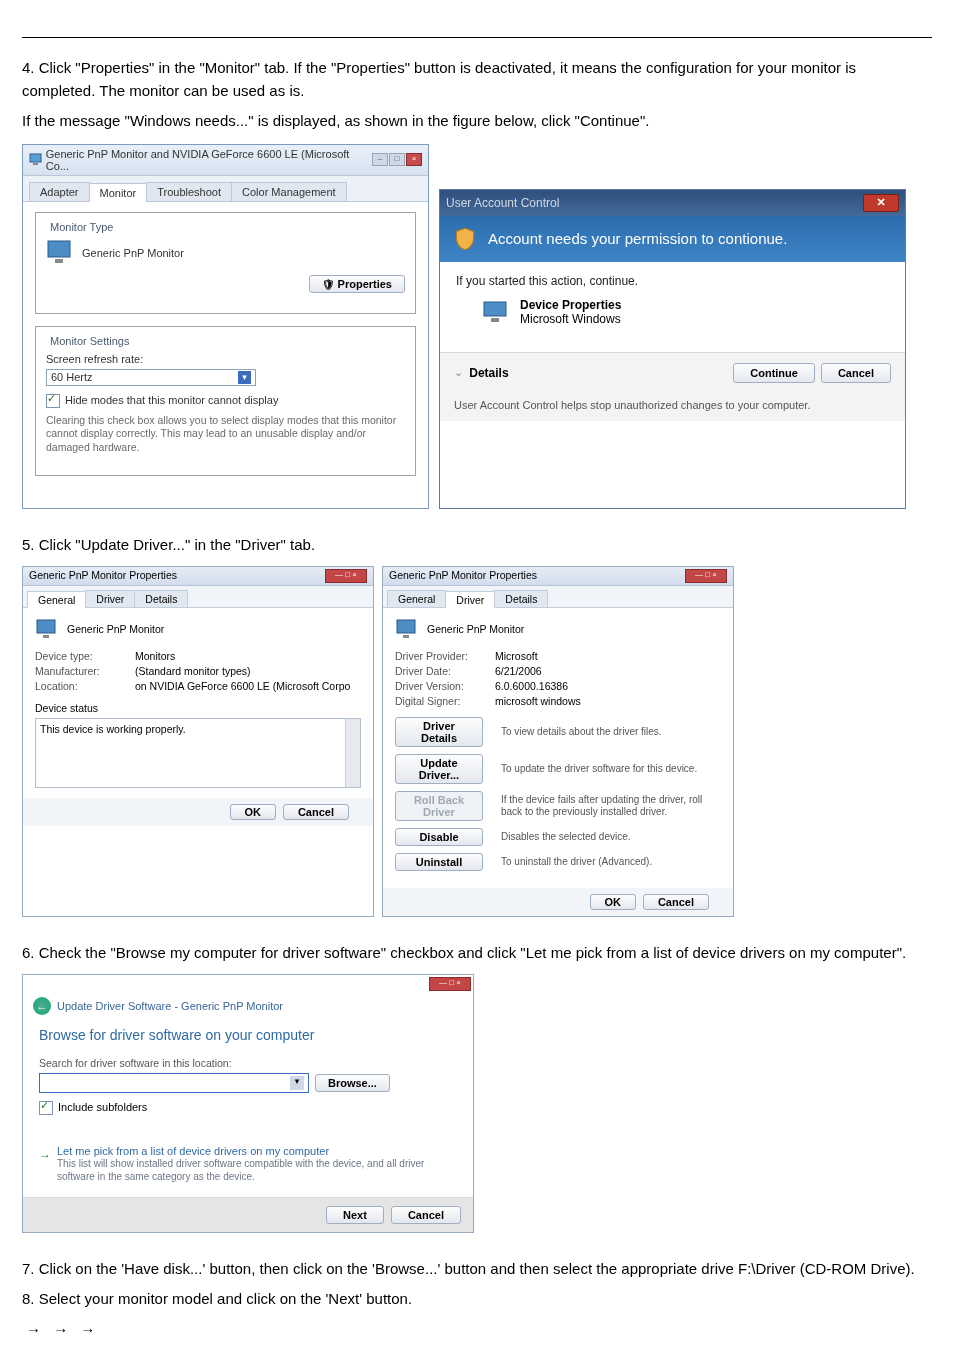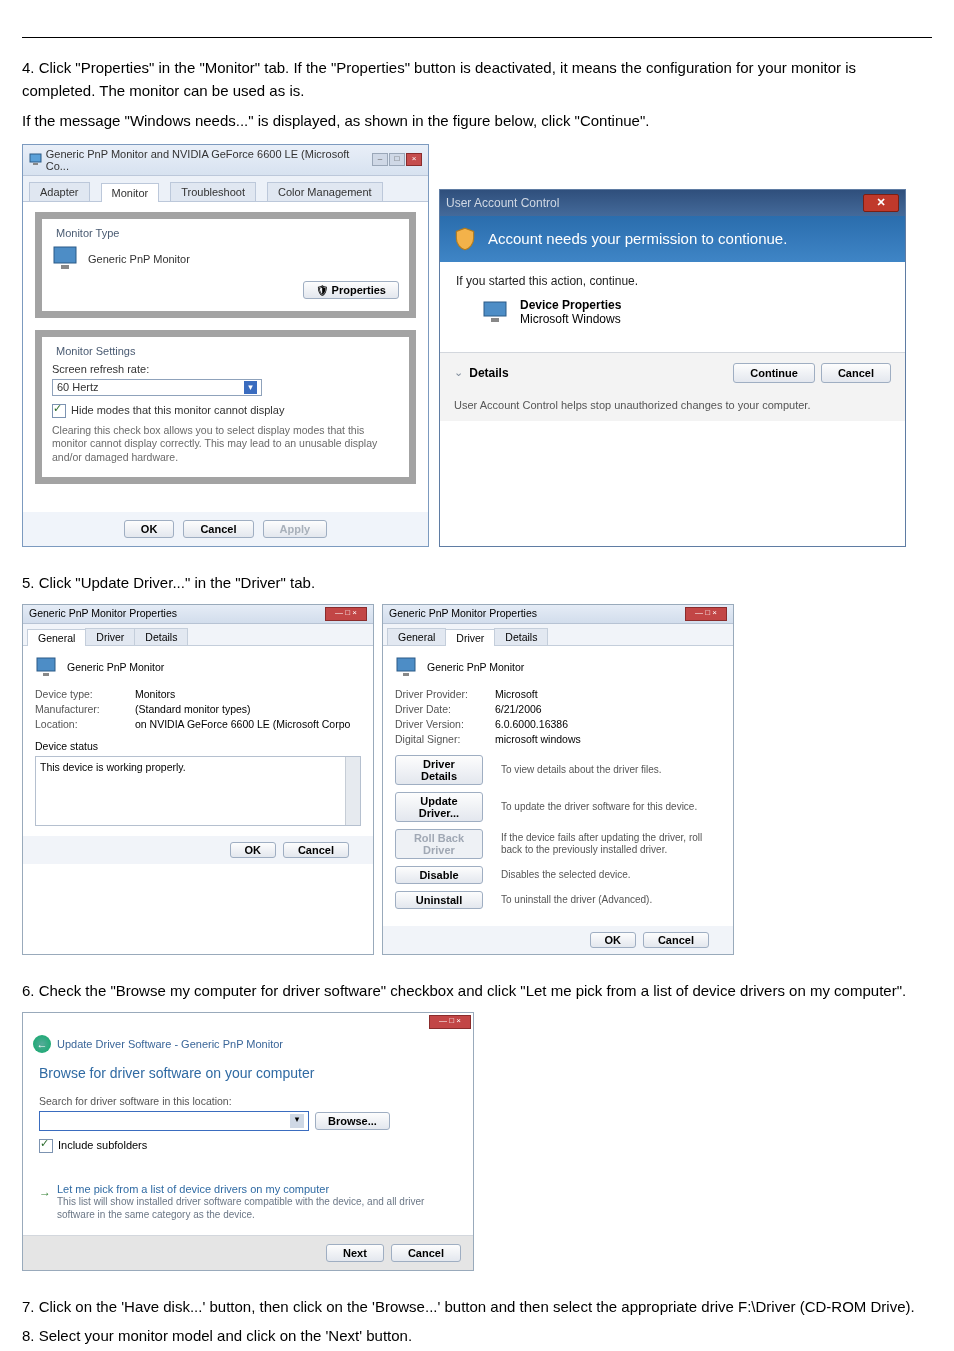--- a/index.html
+++ b/index.html
@@ -53,21 +53,21 @@
     border: 1px solid #8a2c2c;
     font-size: 8px;
     color:#fff;
     text-align:center;
     line-height:10px;
   }
   .win-title .cb.min { background:#cfd8e6; border-color:#9aa7b8; color:#555;}
   .tabs {
     display: flex;
     padding: 6px 6px 0 6px;
-    gap: 12px;
+    gap: 0;
     background:#ecf1f8;
     border-bottom:1px solid #bcc8da;
   }
   .tab {
     padding: 3px 10px;
     border:1px solid #bcc8da;
     border-bottom:none;
     background:#e0e7f1;
     margin-right:-1px;
     font-size:11px;
@@ -76,22 +76,22 @@
     background:#fff;
     position:relative;
     top:1px;
   }
   .win-body {
     background:#fff;
     padding:10px 12px 16px 12px;
     min-height:280px;
   }
   .fs {
-    border:7px solid #a3a3a3;
-    padding:8px 10px 12px 10px;
+    border:1px solid #a3a3a3;
+    padding:8px 10px 20px 10px;
     margin-bottom:12px;
   }
   .fs-title {
     color:#4a5b72;
     margin:-14px 0 6px 0;
     background:#fff;
     display:inline-block;
     padding:0 4px;
     font-size:11px;
   }
@@ -261,25 +261,20 @@
           <span>60 Hertz</span>
           <span class="dd">▾</span>
         </div>
         <div class="cb-row">
           <div class="cb-box checked"></div>
           <div>Hide modes that this monitor cannot display</div>
         </div>
         <div class="note">Clearing this check box allows you to select display modes that this monitor cannot display correctly. This may lead to an unusable display and/or damaged hardware.</div>
       </div>
     </div>
-    <div class="dlg-btns">
-      <button class="btn">OK</button>
-      <button class="btn">Cancel</button>
-      <button class="btn" style="color:#a8b0ba">Apply</button>
-    </div>
   </div>
 
   <div class="uac">
     <div class="uac-title">
       <span>User Account Control</span>
       <span class="uac-close">✕</span>
     </div>
     <div class="uac-band">
       <svg class="shield-lg" viewBox="0 0 24 24">
           <path d="M12 2 L20 5 V11 C20 17 16 21 12 22 C8 21 4 17 4 11 V5 Z" fill="#f3b24a" stroke="#b07a1d"></path>

